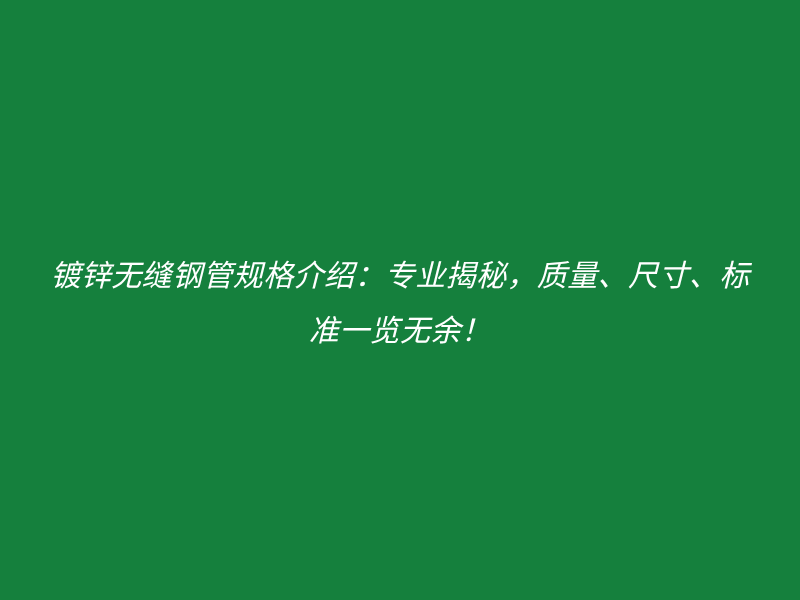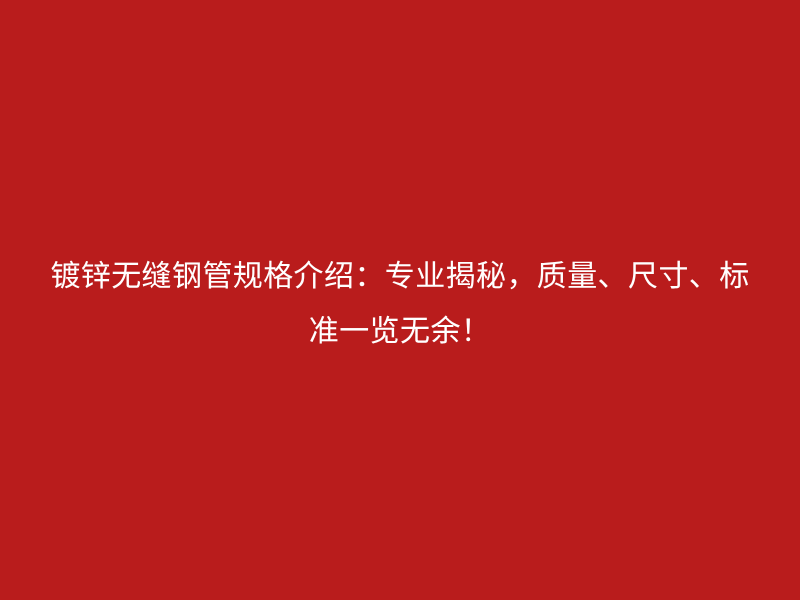--- a/index.html
+++ b/index.html
@@ -51,19 +51,19 @@
     letter-spacing: 0.4px;
     word-break: break-all;
     white-space: normal;
     text-rendering: optimizeLegibility;
     -webkit-font-smoothing: antialiased;
   }
 </style>
 </head>
 <body>
 
-<div class="banner-canvas" style="background-color: #b91c1c;">
+<div class="banner-canvas" style="background-color: #15803d; font-style: italic;">
 
   <div class="title-block">
     <p class="title-text" style="color: rgb(255, 255, 255);">镀锌无缝钢管规格介绍：专业揭秘，质量、尺寸、标准一览无余！</p>
   </div>
 
 </div>
 
 </body></html>

